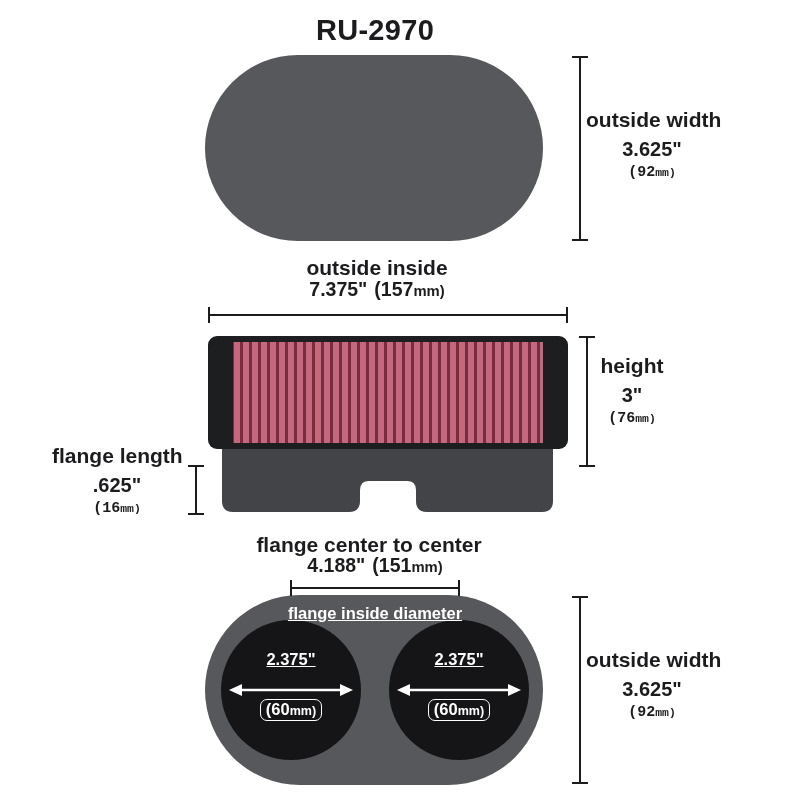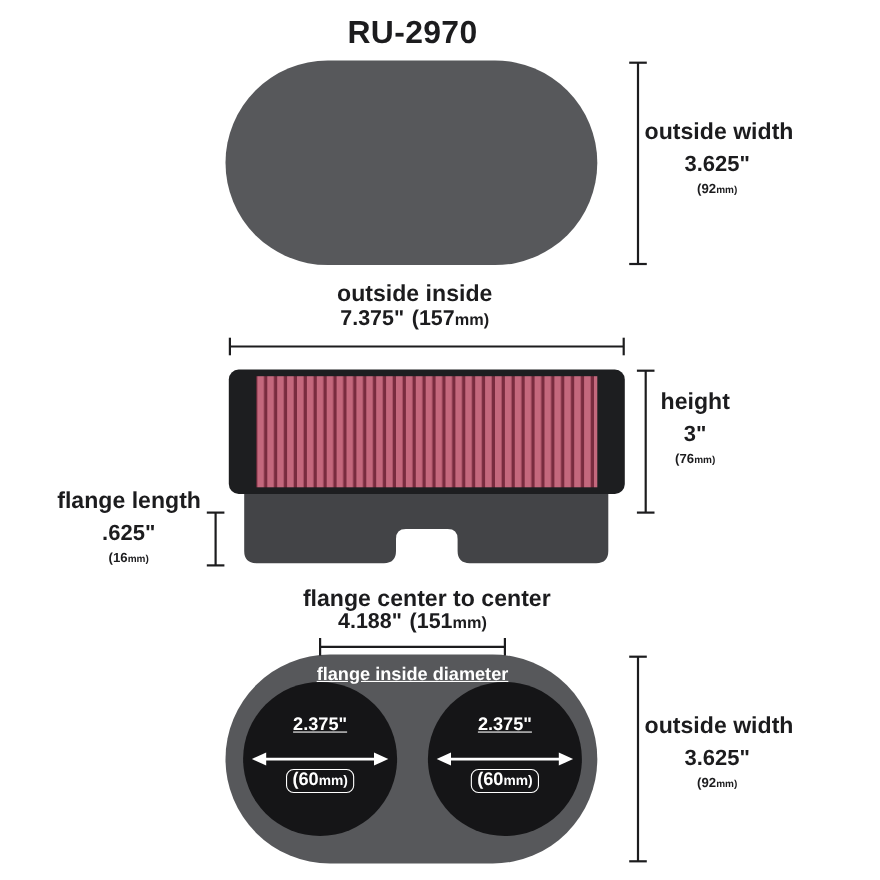--- a/index.html
+++ b/index.html
@@ -19,21 +19,21 @@
   .pleat-b{fill:var(--media-stripe,#792c3f);}
   .dim line{stroke:var(--line-dark,#1c1c1e);stroke-width:2;}
   .wline{stroke:var(--text-light,#fff);stroke-width:2.5;}
   .warrow{fill:var(--text-light,#fff);}
   
   .t{position:absolute;font-weight:700;color:var(--text-dark,#1c1c1e);white-space:nowrap;}
   .center{text-align:center;}
   .title{font-size:29px;letter-spacing:.3px;}
   .lbl{font-size:21px;line-height:1.35;}
   .val{font-size:20px;line-height:1.35;margin-top:2px;}
-  .met{font-size:12px;line-height:1.35;}
+  .met{font-size:15px;line-height:1.35;font-family:Liberation Mono, monospace;}
   .mm{font-size:.76em;}
   .pair{margin-left:7px;}
   .white{color:var(--text-light,#fff);text-decoration:underline;}
   .vline{font-size:19.5px;}
   .circle-val{font-size:16.5px;}
   .metric-box{display:inline-block;border:1.5px solid var(--text-light,#fff);border-radius:7px;padding:0 5px 1px;}
 </style>
 </head>
 <body>
 
@@ -123,21 +123,21 @@
     <div class="val">3"</div>
     <div class="met"><span>(76</span><span class="mm">mm)</span></div>
   </div>
 
   <div class="t center" style="left:52px;top:442px;width:130px">
     <div class="lbl">flange length</div>
     <div class="val">.625"</div>
     <div class="met"><span>(16</span><span class="mm">mm)</span></div>
   </div>
 
-  <div class="t lbl center" style="left:263px;top:531px;width:250px">flange center to center</div>
+  <div class="t lbl center" style="left:244px;top:531px;width:250px">flange center to center</div>
   <div class="t vline center" style="left:250px;top:554px;width:250px">
     <span>4.188"</span><span class="pair"><span>(151</span><span class="mm">mm)</span></span>
   </div>
 
   <div class="t center white" style="left:250px;top:604px;width:250px;font-size:16.5px">flange inside diameter</div>
 
   <div class="t circle-val center white" style="left:231px;top:650px;width:120px">2.375"</div>
   <div class="t circle-val center white" style="left:231px;top:699px;width:120px">
     <span class="metric-box"><span>(60</span><span class="mm">mm)</span></span>
   </div>

